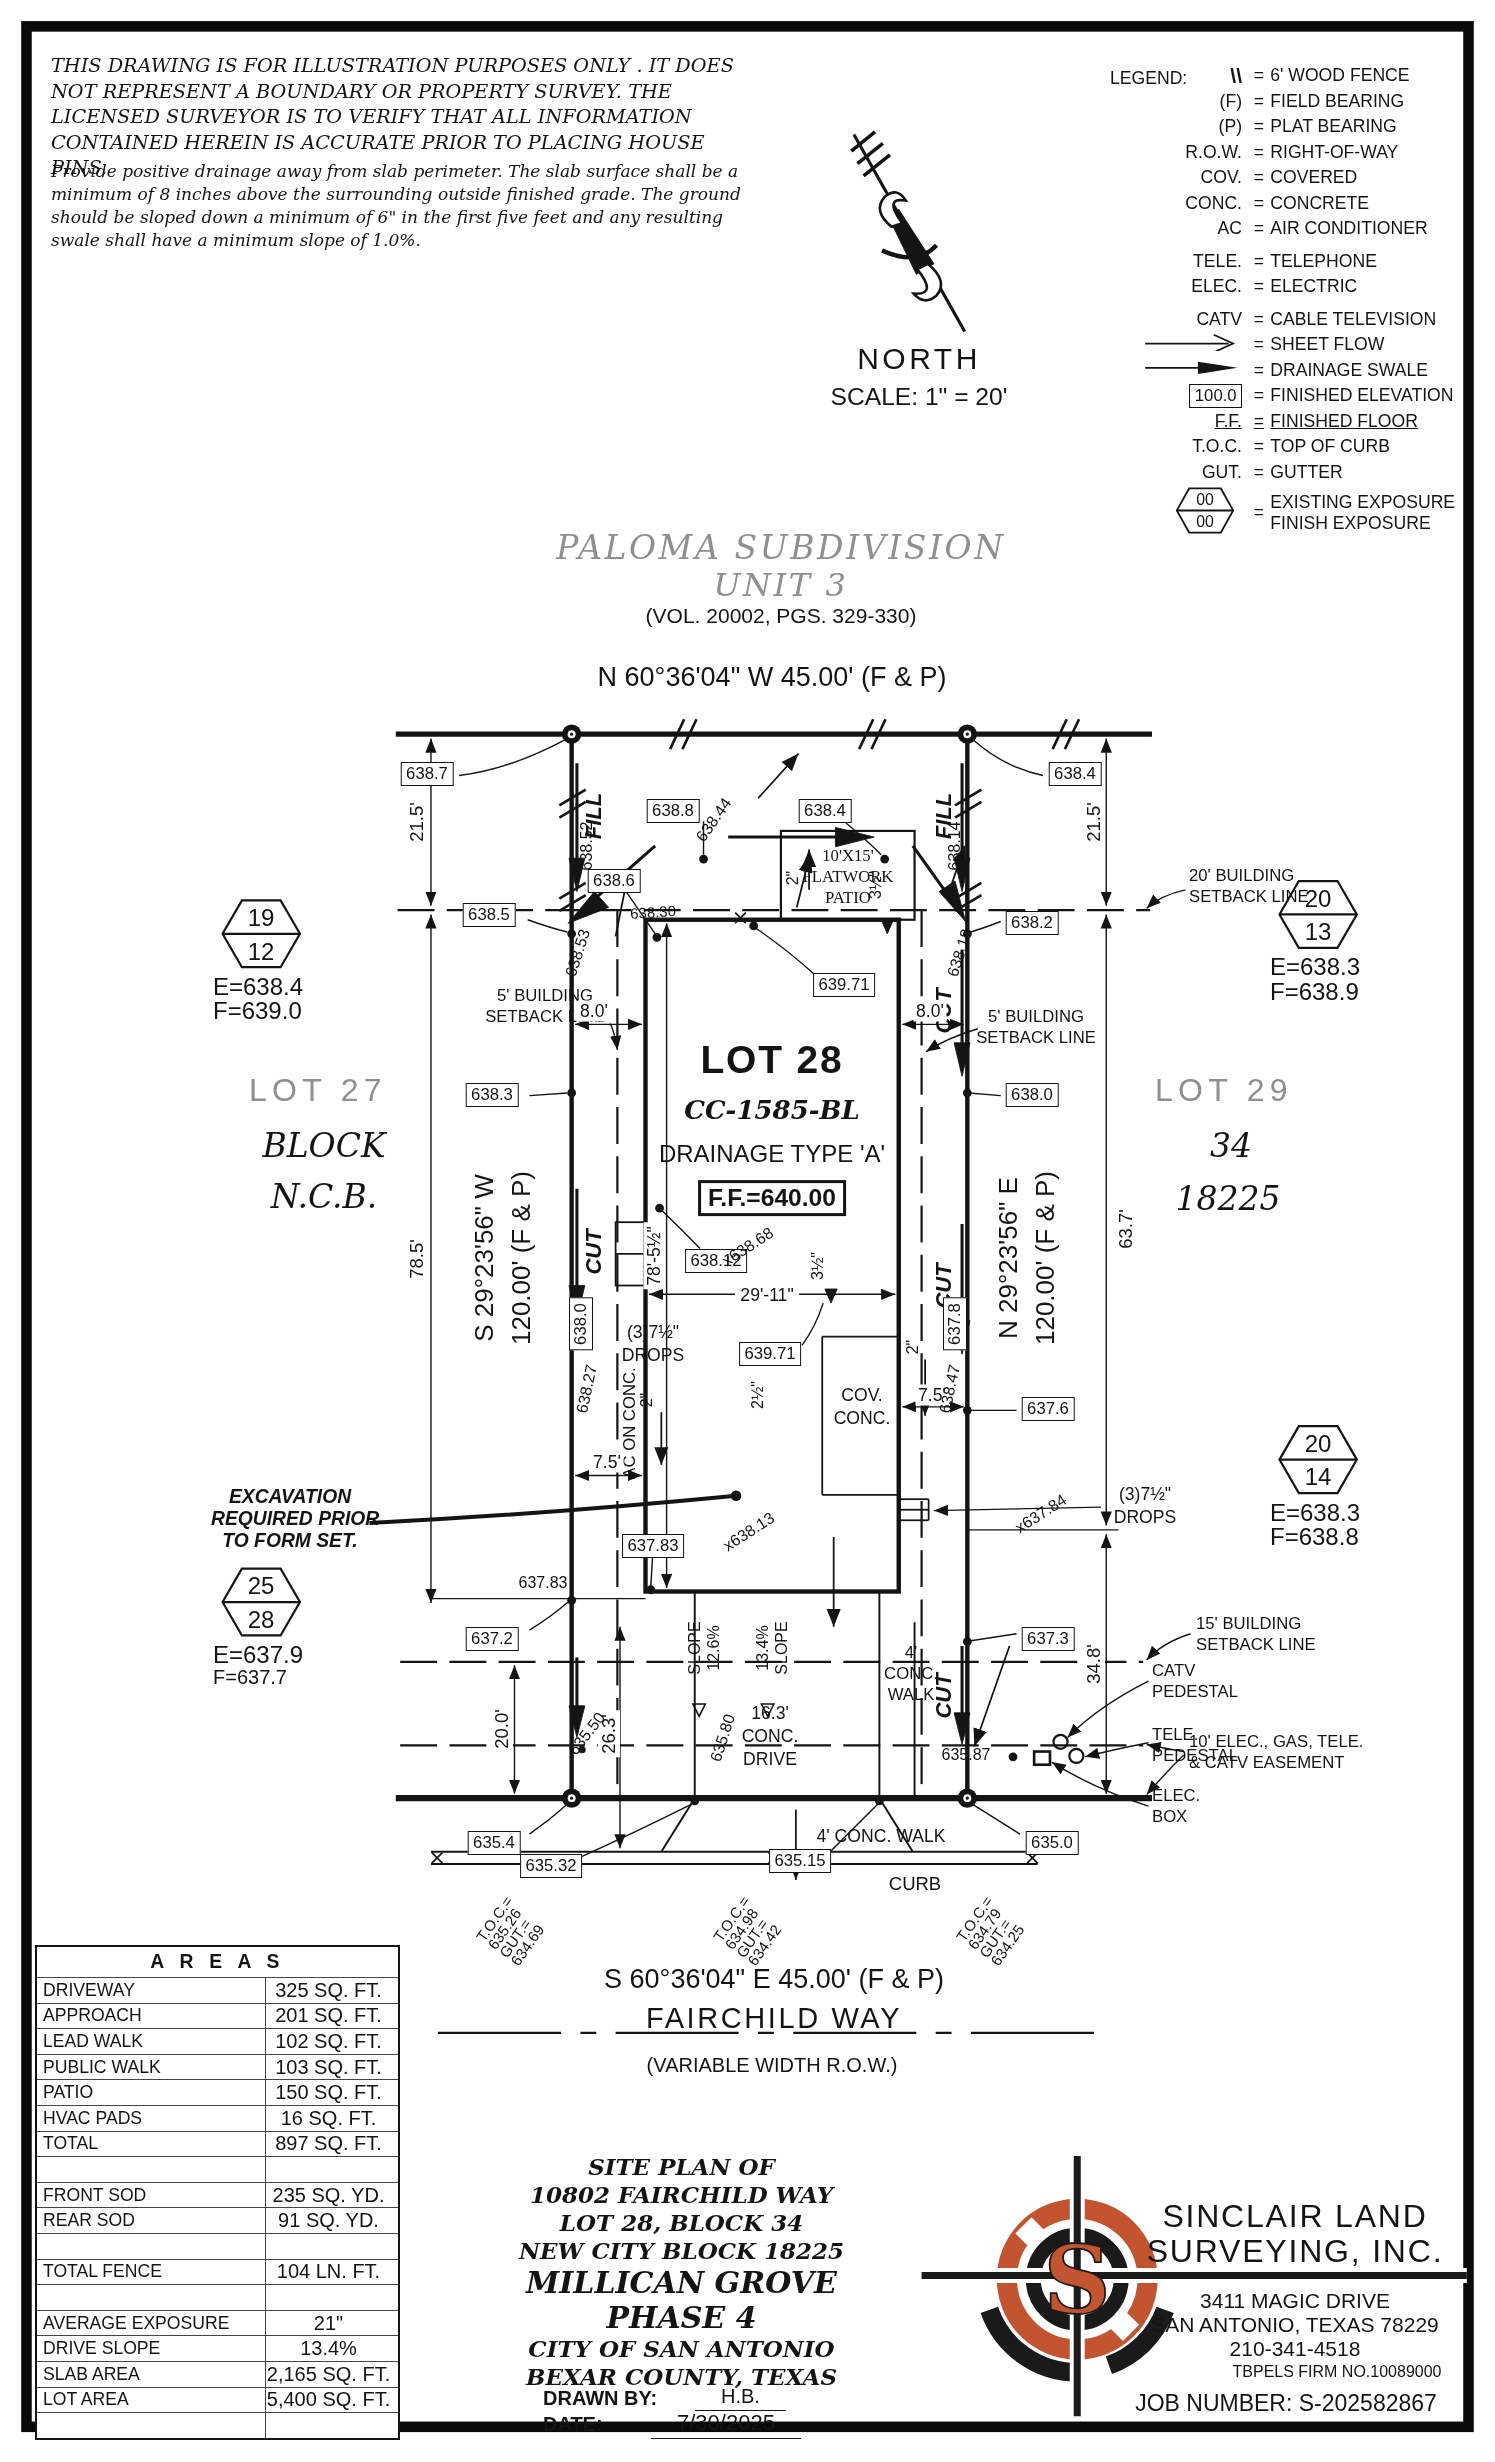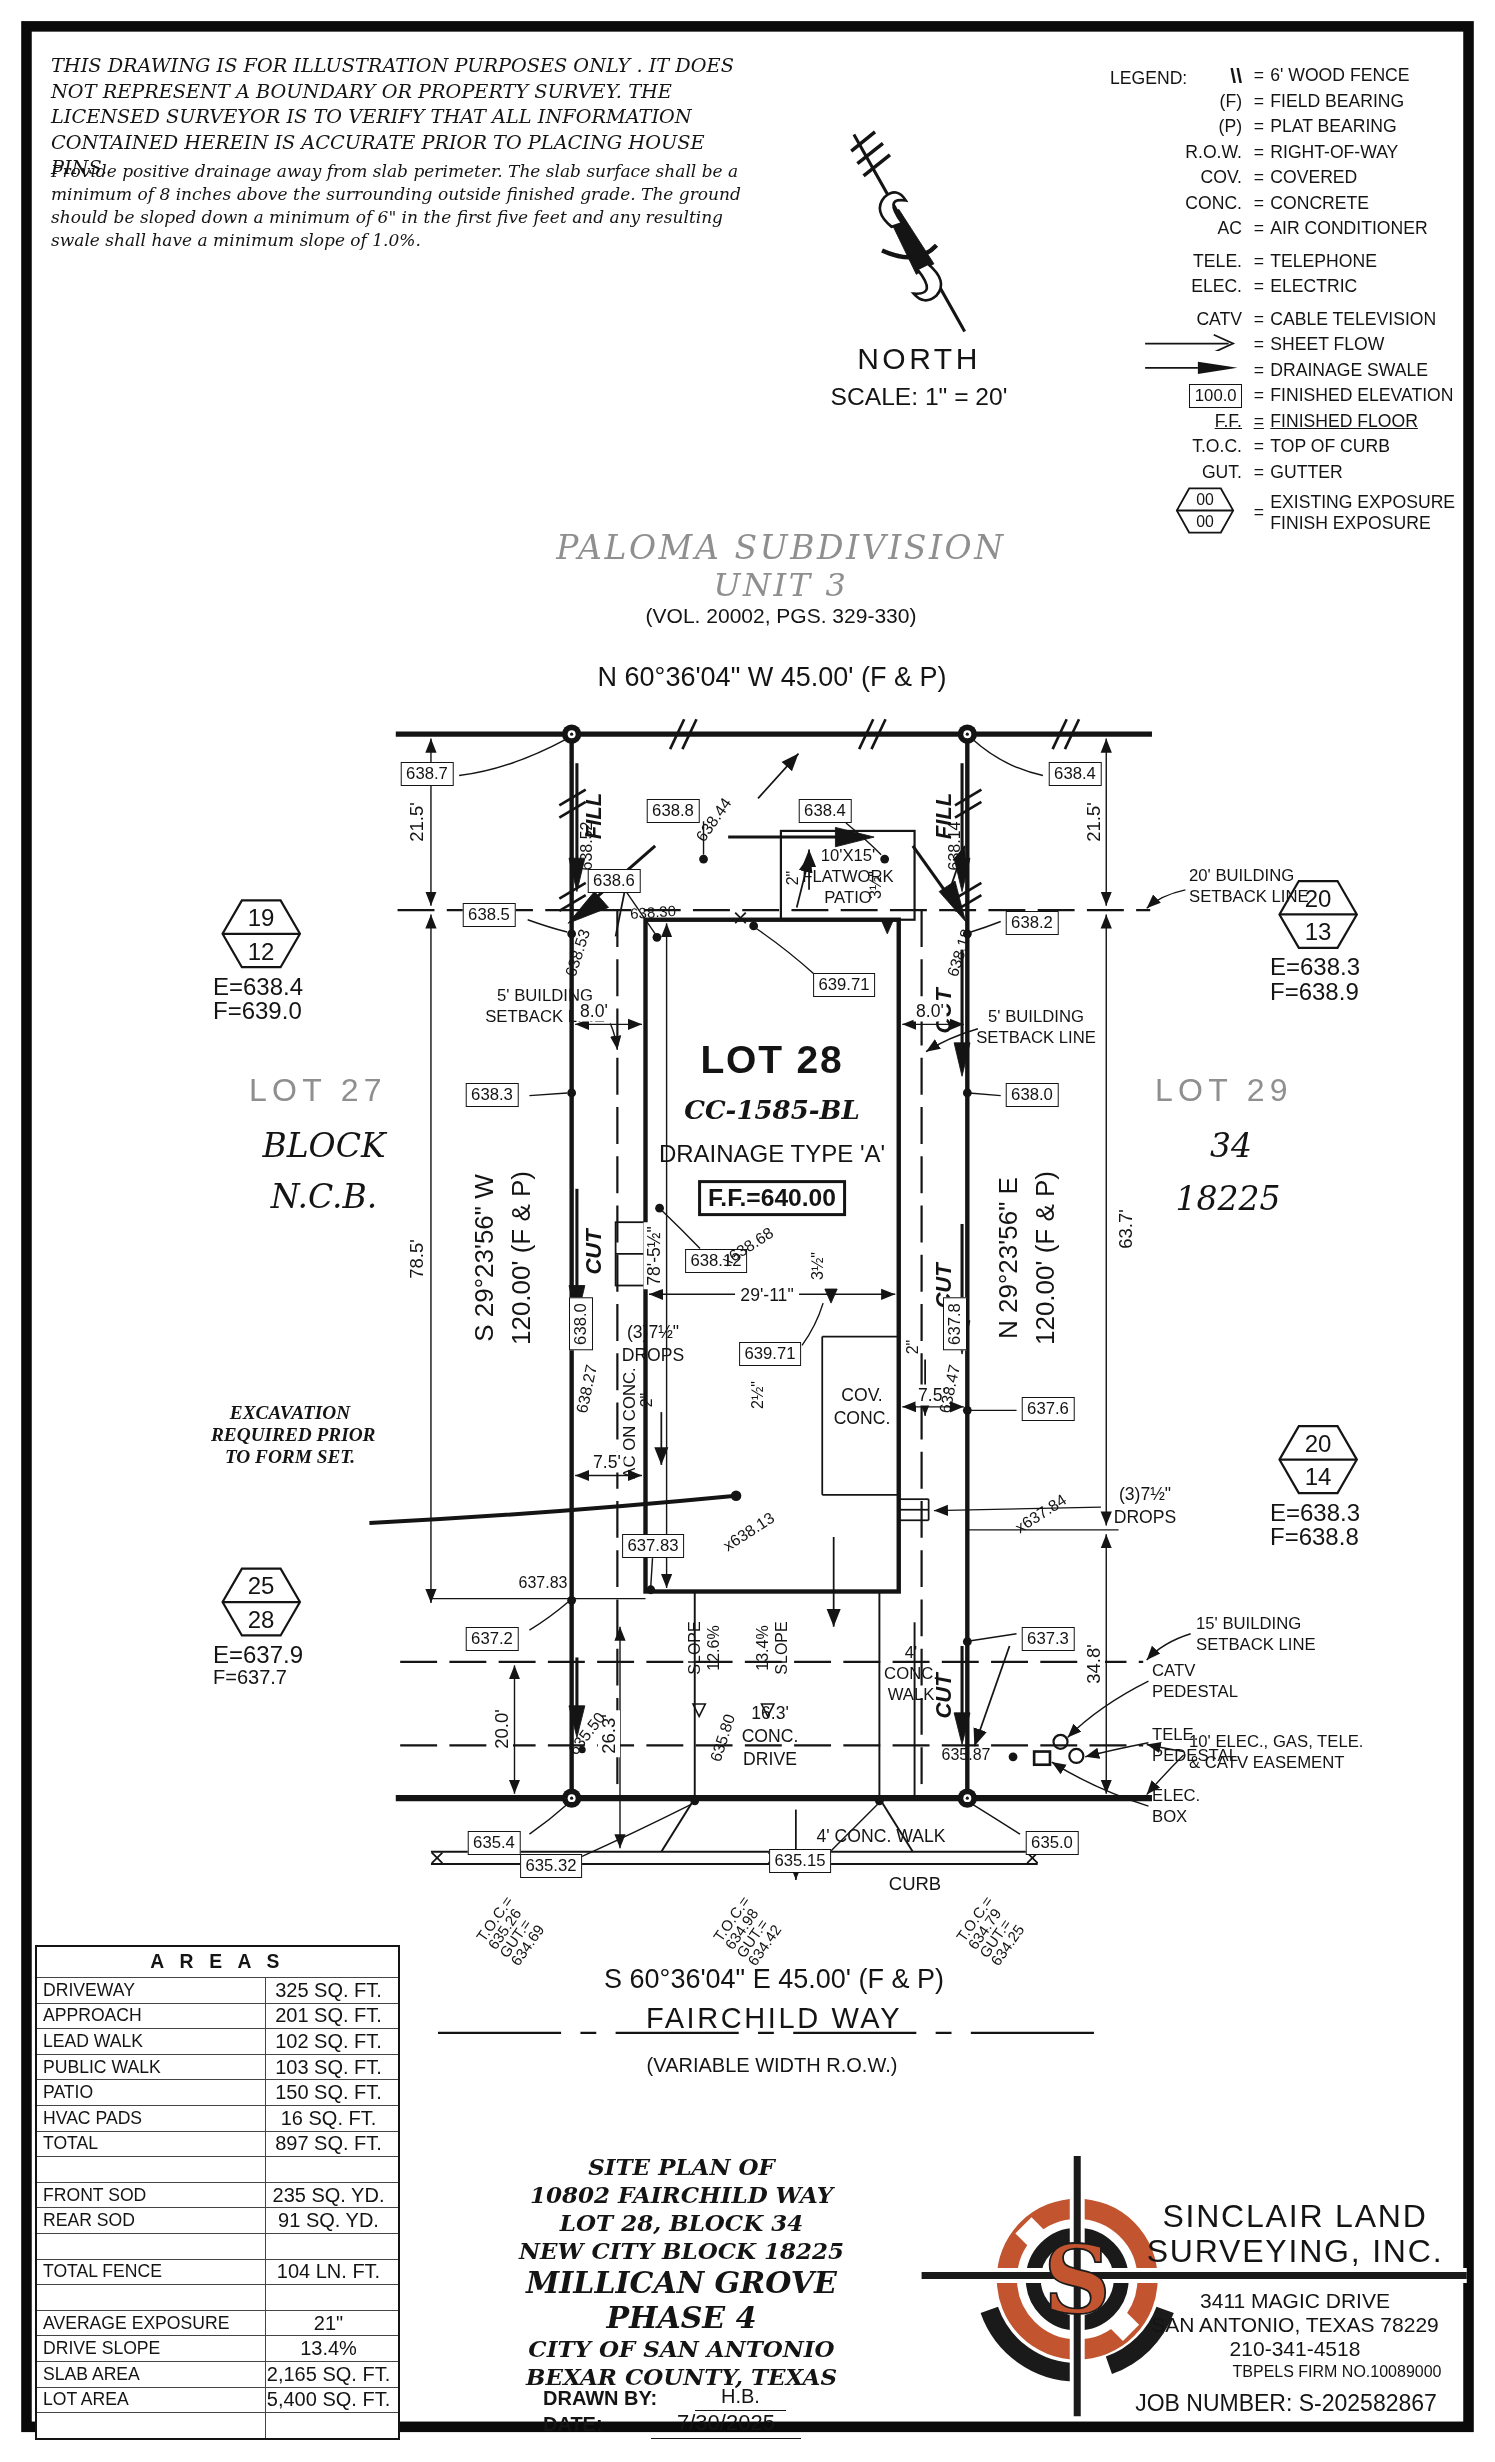--- a/index.html
+++ b/index.html
@@ -458,27 +458,27 @@
   </div>
 <div class="lbl cad" style="left:1196px;top:1634px;transform:translate(0,-50%);font-size:16.7px;line-height:21px;">
   <div>15' BUILDING</div>
     <div>SETBACK LINE</div>
   </div>
 <div class="lbl cad" style="left:1189px;top:1752px;transform:translate(0,-50%);font-size:16.7px;line-height:21px;">
   <div>10' ELEC., GAS, TELE.</div>
     <div>&amp; CATV EASEMENT</div>
   </div>
 
-<div class="lbl" style="left:211px;top:1402px;width:158px;text-align:center;font-family:Liberation Serif, serif;font-weight:bold;font-style:italic;font-size:19.3px;line-height:22px;color:#141414;">
+<div class="lbl" style="left:211px;top:1486px;width:158px;text-align:center;font-family:Liberation Sans, sans-serif;font-weight:bold;font-style:italic;font-size:19.3px;line-height:22px;color:#141414;">
   <div>EXCAVATION</div>
     <div>REQUIRED PRIOR</div>
     <div>TO FORM SET.</div>
   </div>
 
-<div class="lbl cad ctr" style="left:848px;top:876px;transform:translate(-50%,-50%);font-size:16.7px;line-height:21px;">
+<div class="lbl cad ctr" style="left:848px;top:876px;transform:translate(-50%,-50%);font-size:16.7px;line-height:21px;font-family:Liberation Serif, serif;">
   <div>10'X15'</div>
     <div>FLATWORK</div>
     <div>PATIO</div>
   </div>
 <div class="lbl cad ctr" style="left:862px;top:1407px;transform:translate(-50%,-50%);font-size:17.6px;line-height:23px;">
   <div>COV.</div>
     <div>CONC.</div>
   </div>
 <div class="lbl cad ctr" style="left:653px;top:1344px;transform:translate(-50%,-50%);font-size:17.6px;line-height:23px;">
   <div>(3)7½"</div>

